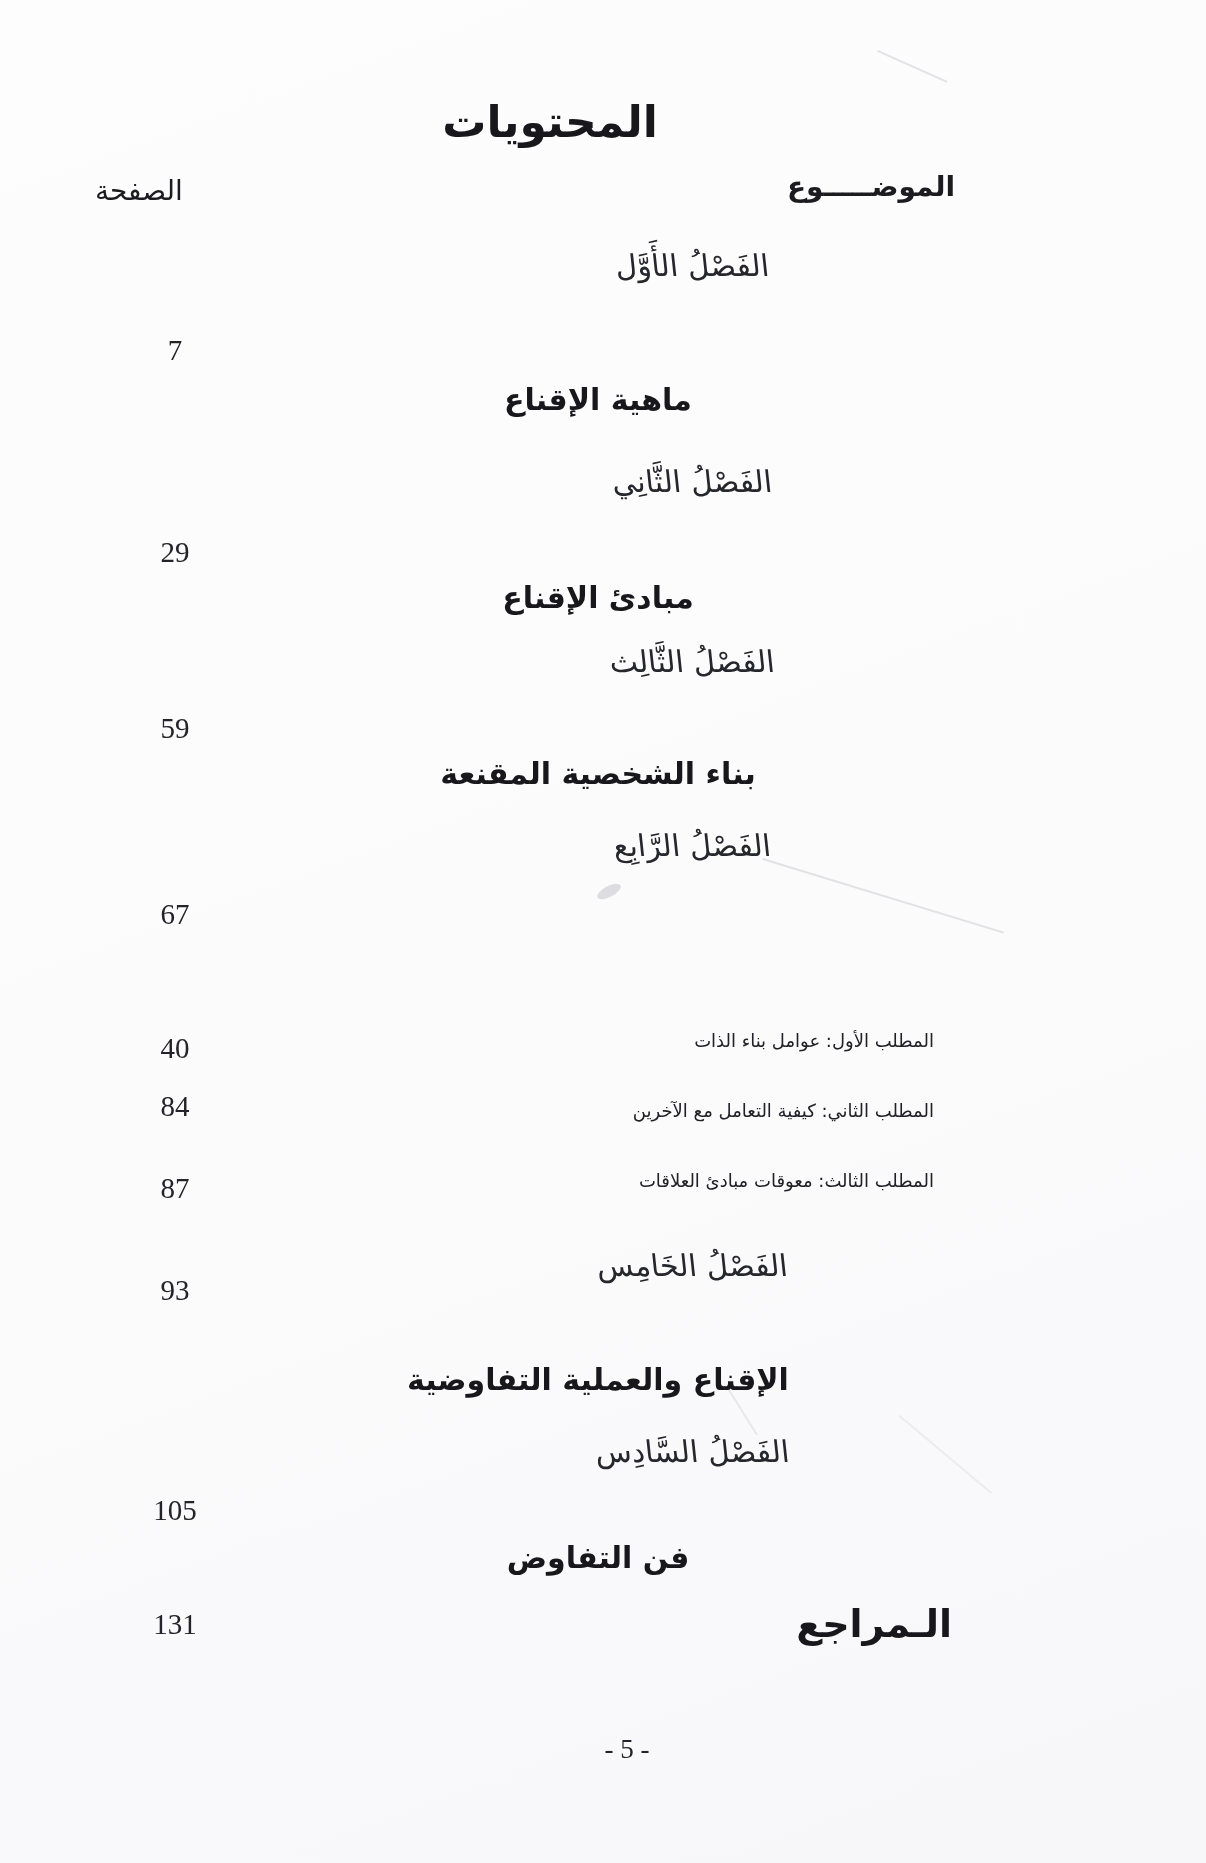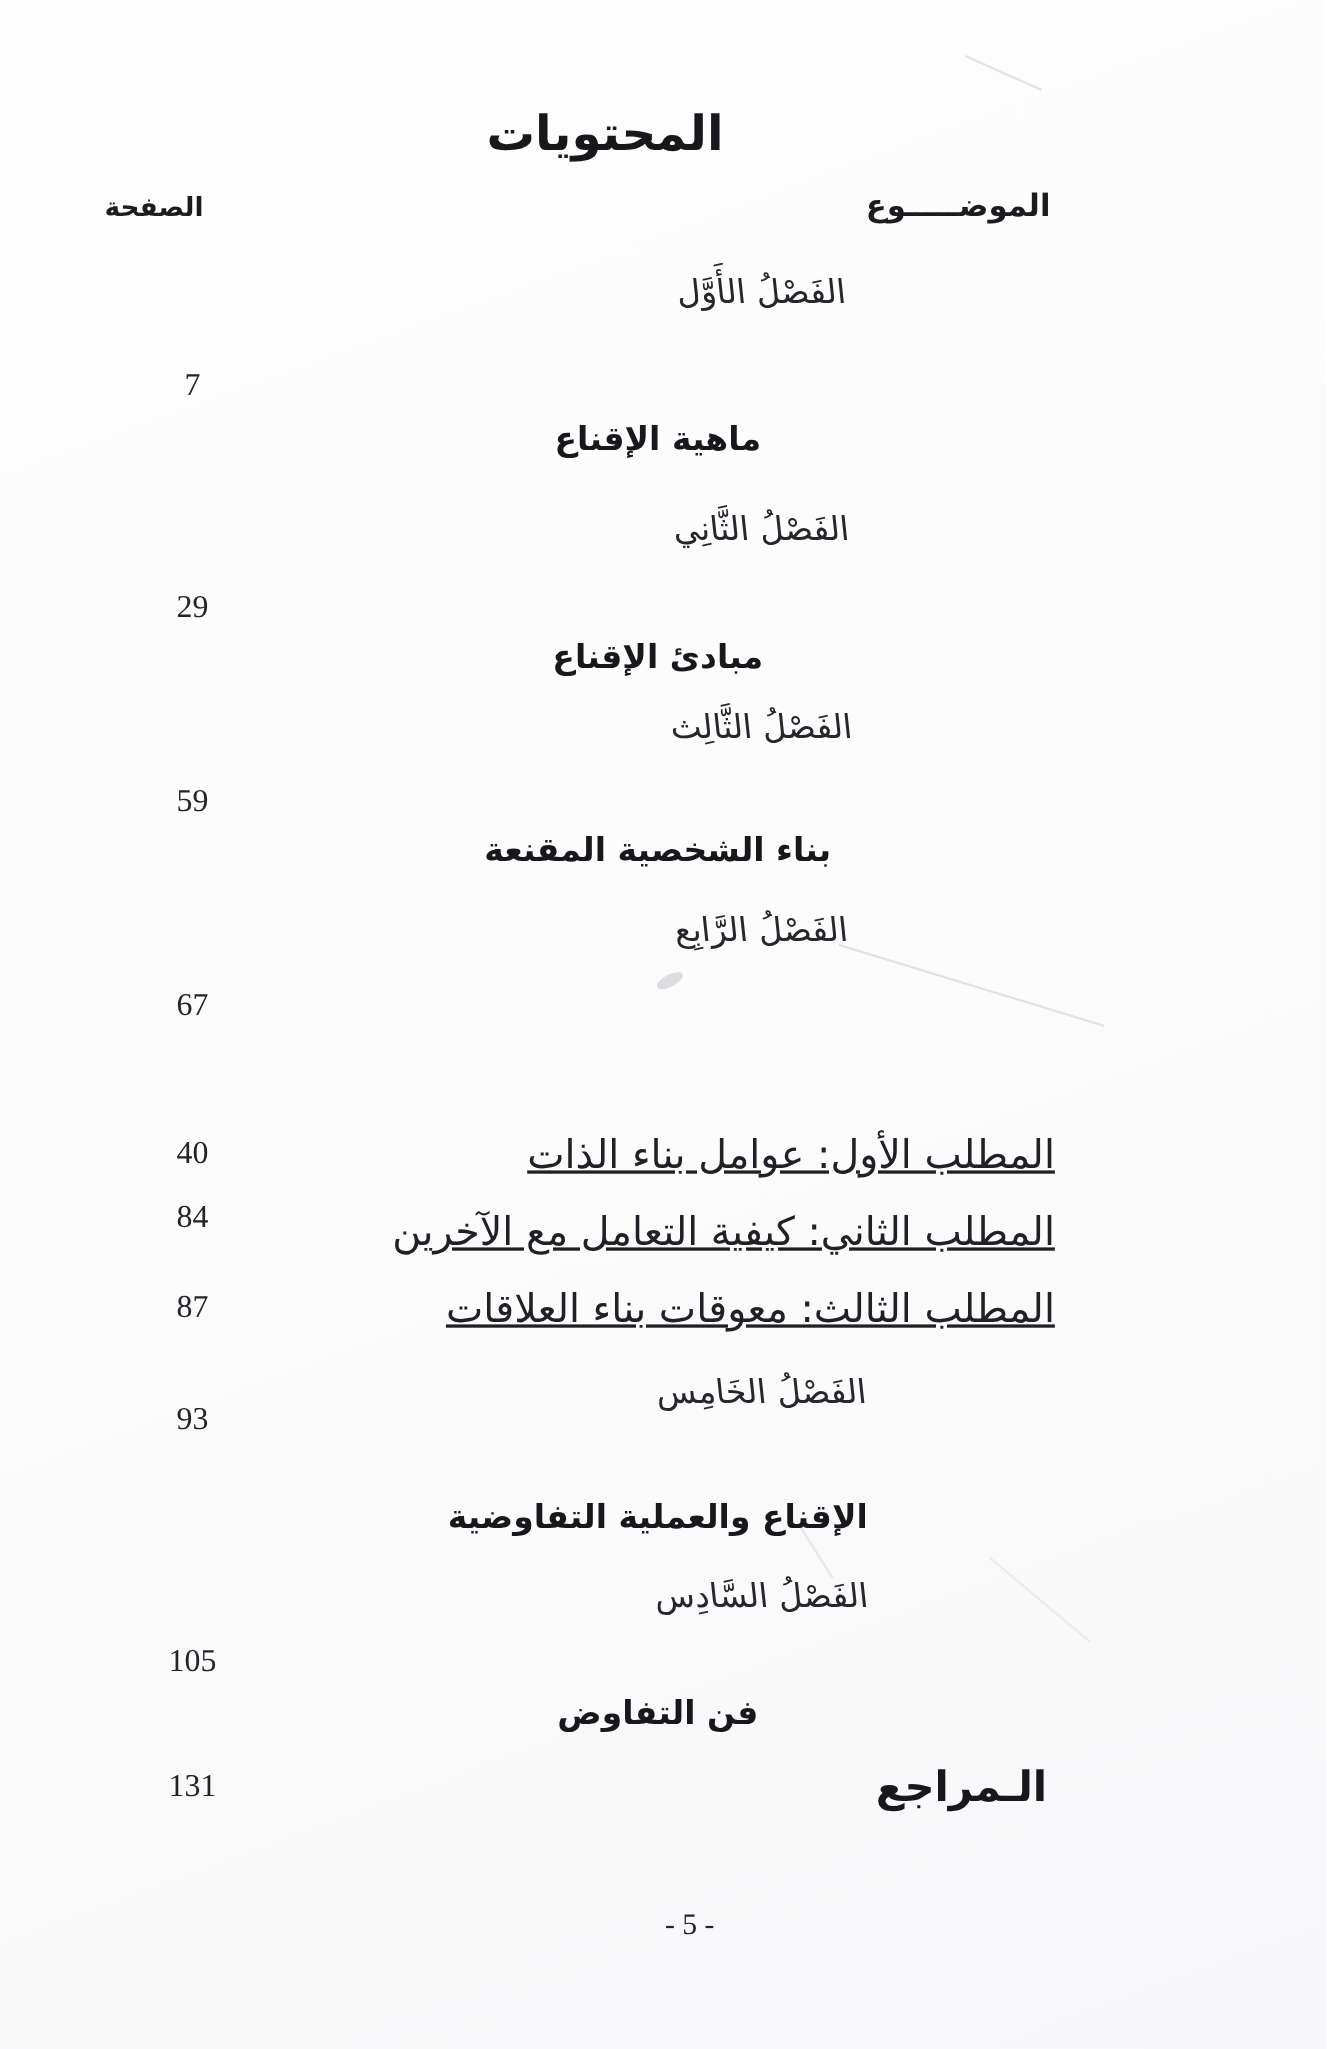--- a/index.html
+++ b/index.html
@@ -31,22 +31,22 @@
     top: 170px; right: 251px;
     font-size: 28px;
     font-weight: bold;
     direction: rtl;
     color: #1b1b20;
   }
 
   .col-page {
     position: absolute;
     top: 174px; left: 95px;
-    font-size: 24px;
-    font-weight: bold;
+    font-size: 28px;
+    font-weight: normal;
     direction: rtl;
     color: #1b1b20;
   }
 
   .ornate {
     position: absolute;
     left: 190px; right: 12px;
     text-align: center;
     font-size: 30px;
     direction: rtl;
@@ -69,25 +69,24 @@
     position: absolute;
     left: 132px; width: 86px;
     text-align: center;
     font-size: 29px;
     font-family: "Liberation Serif", "DejaVu Serif", serif;
     color: #232329;
   }
 
   .sub-title {
     position: absolute;
-    right: 247px;
-    font-size: 36px;
+    right: 272px;
+    font-size: 18px;
     direction: rtl;
     color: #202027;
-    text-decoration: underline;
   }
 
   .ref-title {
     position: absolute;
     right: 254px;
     font-size: 38px;
     font-weight: bold;
     direction: rtl;
     color: #17171c;
   }
@@ -149,21 +148,21 @@
 
   <div>
     <span class="sub-title" style="top:1030px;">المطلب الأول: عوامل بناء الذات</span>
     <span class="pagenum" style="top:1032px;">40</span>
   </div>
   <div>
     <span class="sub-title" style="top:1100px;">المطلب الثاني: كيفية التعامل مع الآخرين</span>
     <span class="pagenum" style="top:1090px;">84</span>
   </div>
   <div>
-    <span class="sub-title" style="top:1170px;">المطلب الثالث: معوقات بناء العلاقات</span>
+    <span class="sub-title" style="top:1170px;">المطلب الثالث: معوقات مبادئ العلاقات</span>
     <span class="pagenum" style="top:1172px;">87</span>
   </div>
 
   <div class="ornate" style="top:1248px;">الفَصْلُ الخَامِس</div>
   <div class="pagenum" style="top:1274px;">93</div>
   <div class="chapter-title" style="top:1362px;">الإقناع والعملية التفاوضية</div>
 
   <div class="ornate" style="top:1434px;">الفَصْلُ السَّادِس</div>
   <div class="pagenum" style="top:1494px;">105</div>
   <div class="chapter-title" style="top:1540px;">فن التفاوض</div>

